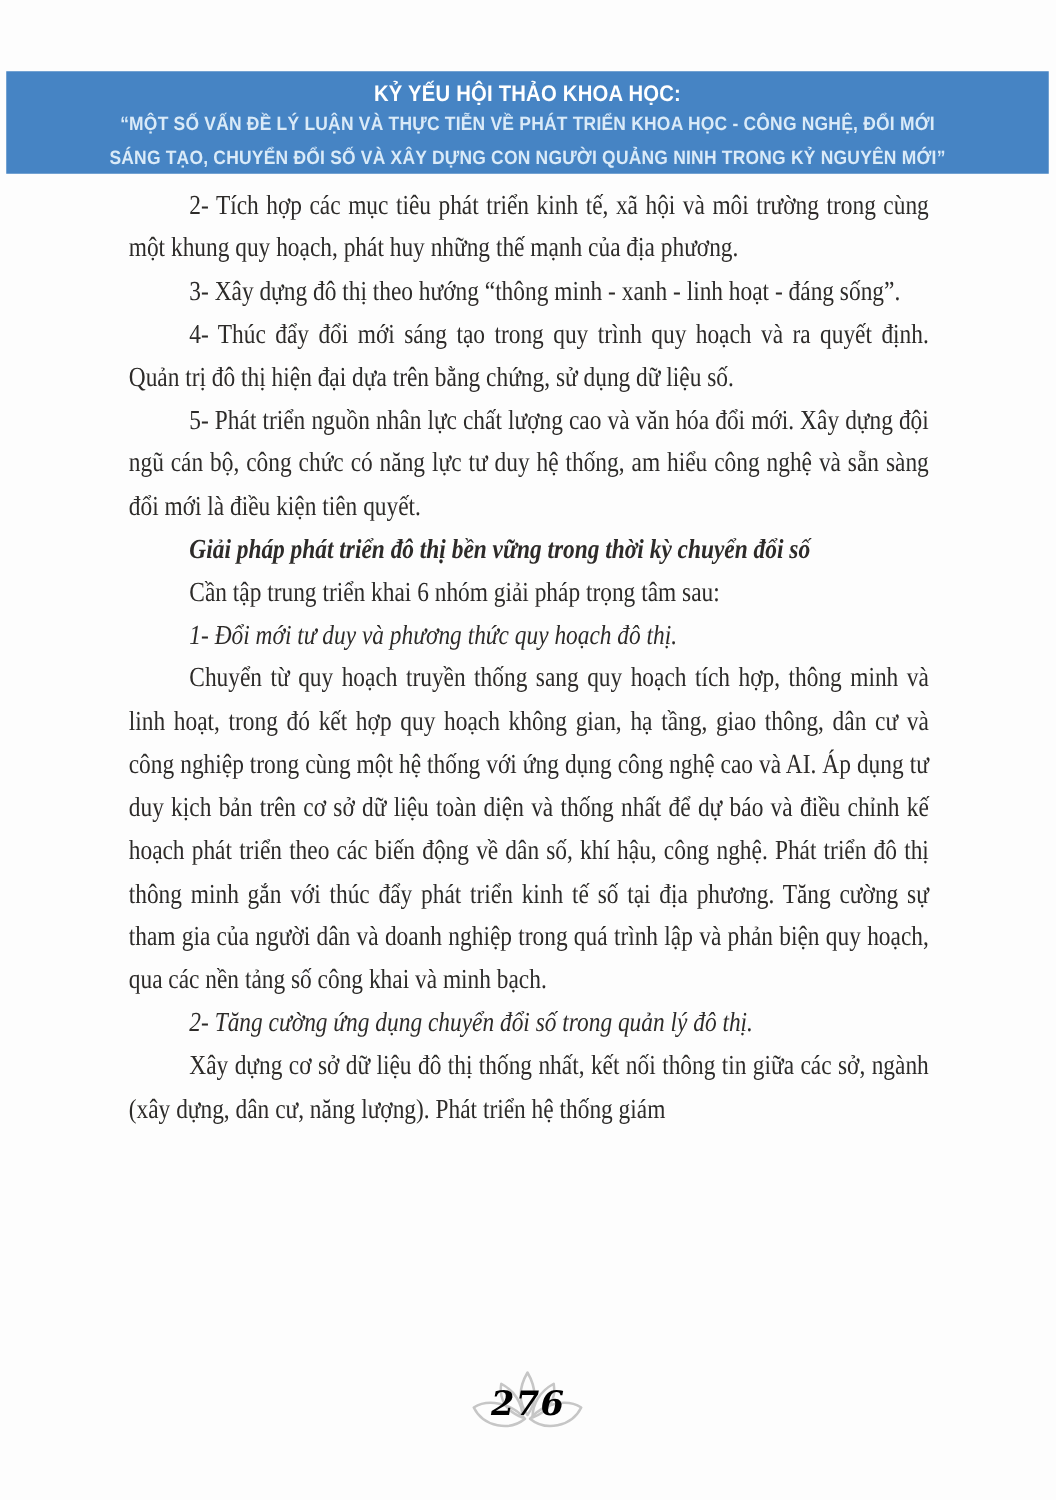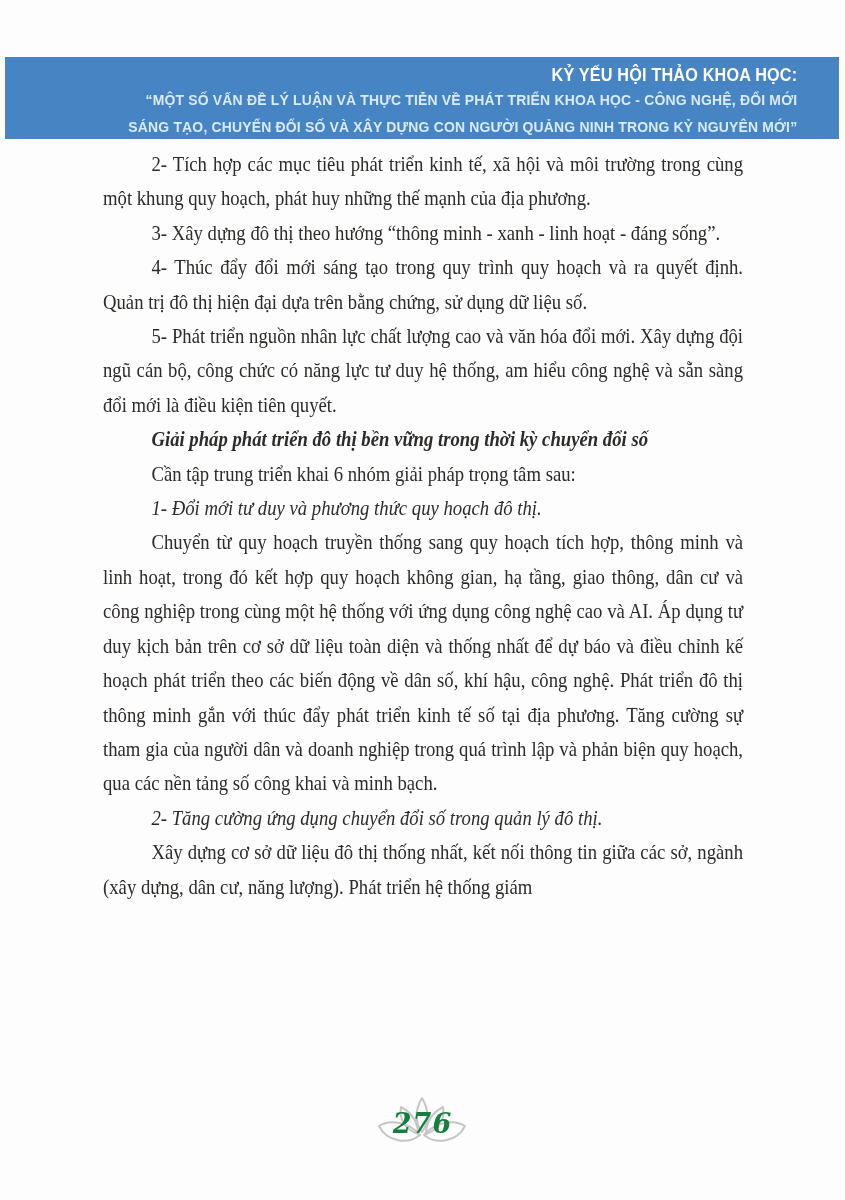--- a/index.html
+++ b/index.html
@@ -9,21 +9,21 @@
     background:#fdfdfd;
     overflow:hidden;
     font-family:"Liberation Serif", serif;
   }
 
   
   .header-band{
     position:absolute;
     left:5px;right:6px;top:57px;height:82px;
     background:#4684c4;
-    text-align:right;
+    text-align:center;
     font-family:"Liberation Sans", sans-serif;
     font-weight:bold;
     overflow:hidden;
   }
   .band-inner{
     padding-top:6px;
     transform:scaleX(0.90);
     transform-origin:50% 0;
     white-space:nowrap;
   }
@@ -72,21 +72,21 @@
   }
   .page-num{
     position:absolute;
     left:0;top:14px;width:845px;
     text-align:center;
     font-family:"DejaVu Serif", serif;
     font-weight:bold;
     font-style:italic;
     font-size:27px;
     letter-spacing:1px;
-    color:#15803d;
+    color:#000000;
   }
 </style>
 </head>
 <body>
 
 <div class="page">
 
   <div class="header-band">
     <div class="band-inner">
       <div class="h-line1">KỶ YẾU HỘI THẢO KHOA HỌC:</div>

